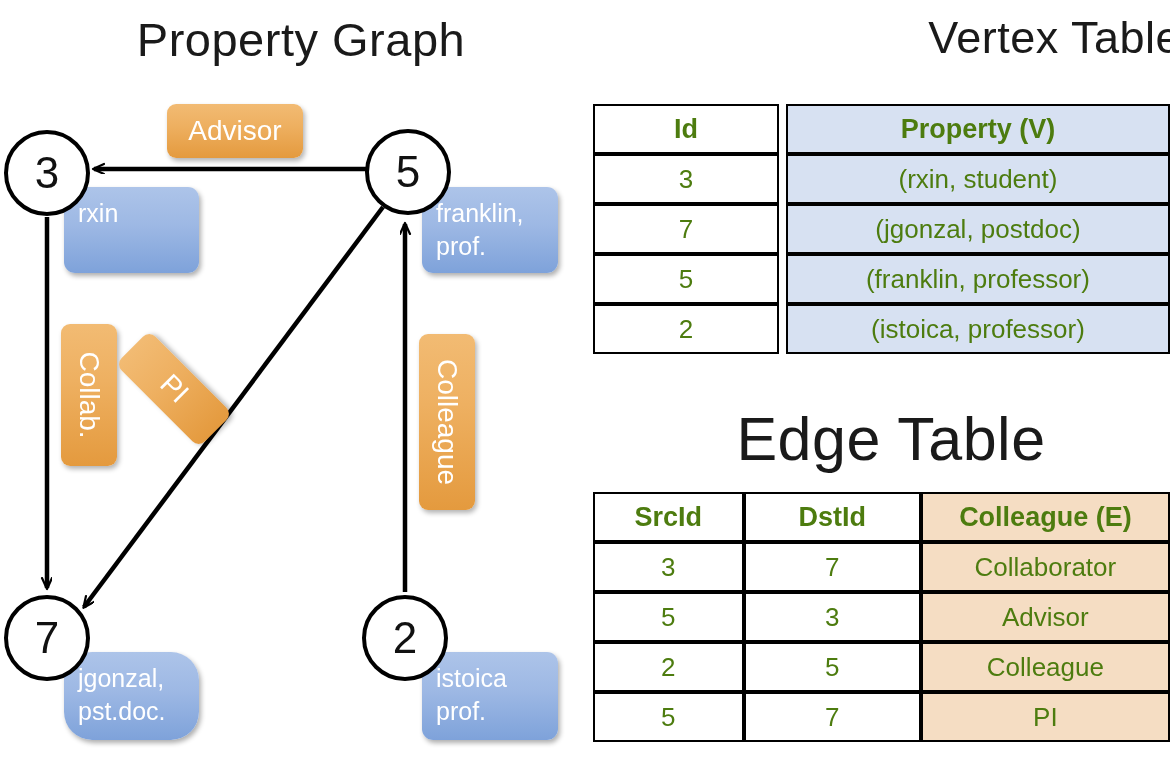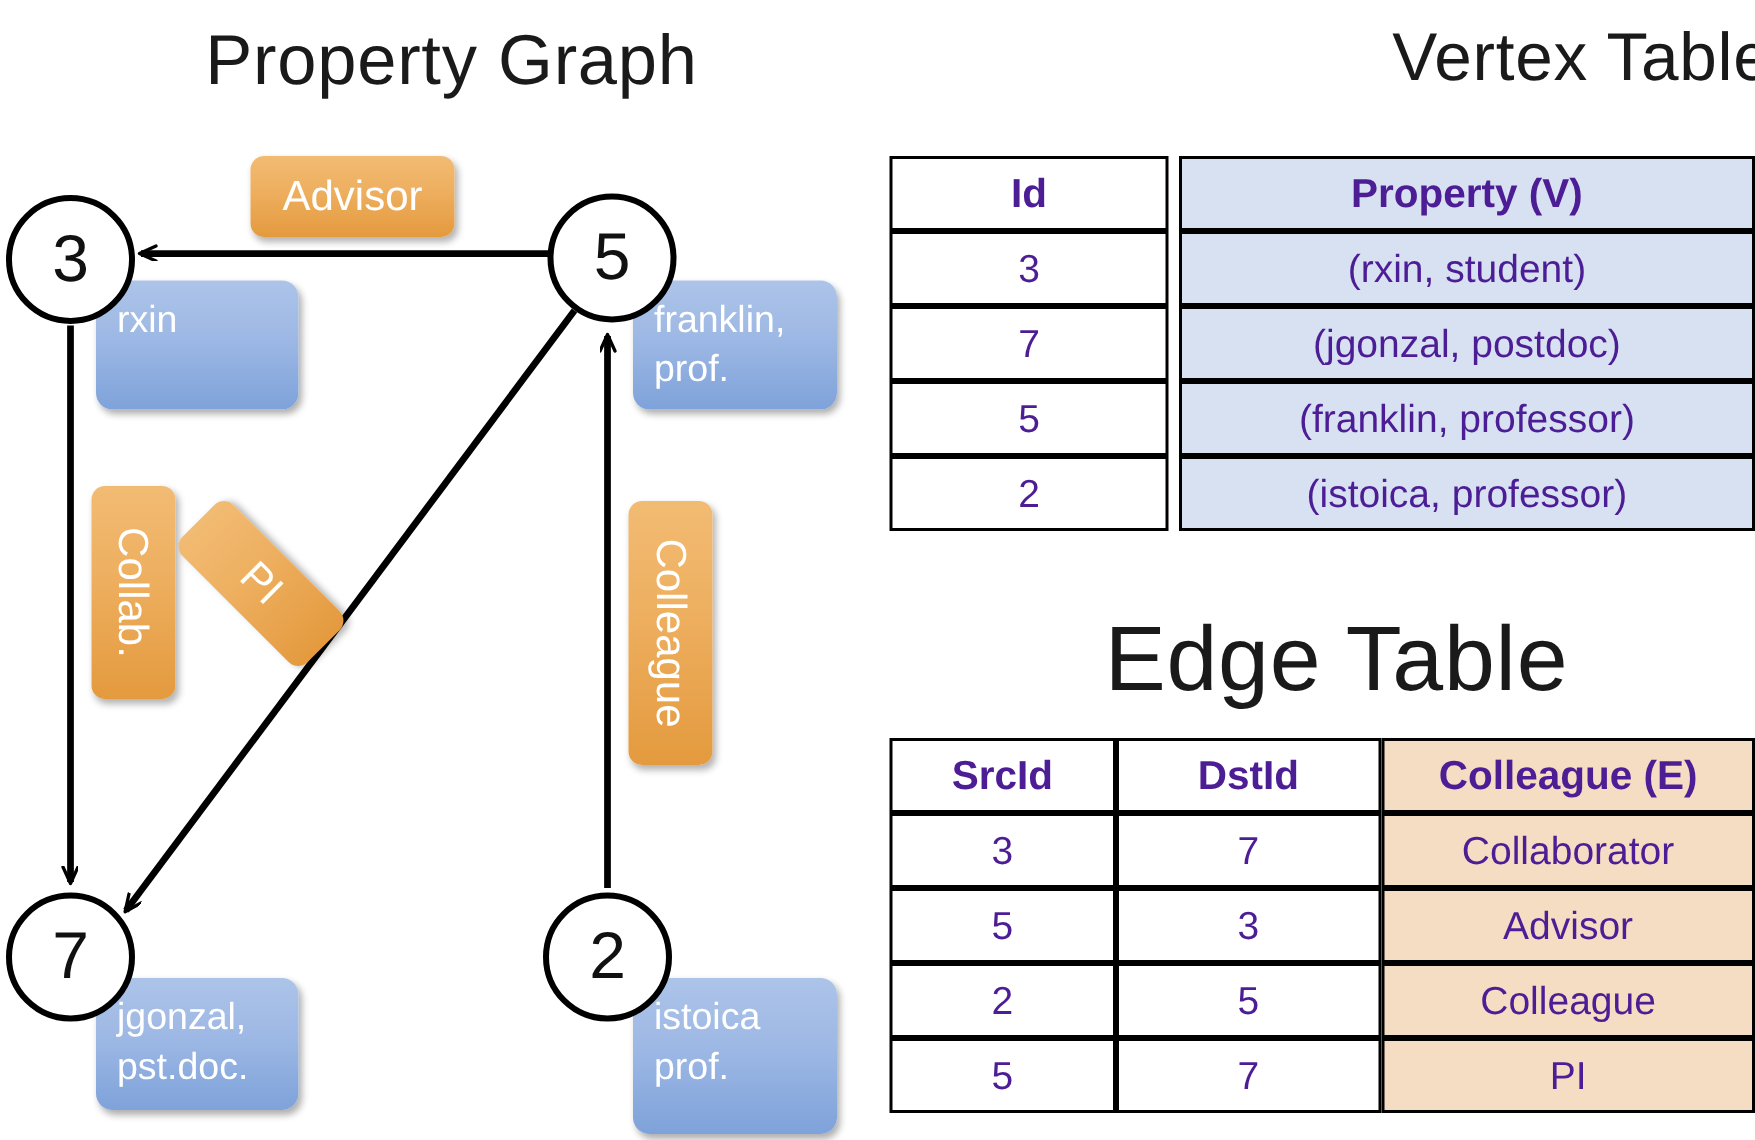--- a/index.html
+++ b/index.html
@@ -84,22 +84,22 @@
     color: #ffffff;
     font-size: 25px;
     font-weight: 300;
     font-family: Liberation Sans, sans-serif;
     padding: 10px 0 0 14px;
     box-sizing: border-box;
     line-height: 1.32;
   }
   #prop-rxin     { left: 64px;  top: 187px; width: 135px; height: 86px; }
   #prop-franklin { left: 422px; top: 187px; width: 136px; height: 86px; }
-  #prop-jgonzal  { left: 64px;  top: 652px; width: 135px; height: 88px; }
-  #prop-istoica  { left: 422px; top: 652px; width: 136px; height: 104px; }
+  #prop-jgonzal  { left: 64px;  top: 652px; width: 135px; height: 88px; border-radius: 28px; }
+  #prop-istoica  { left: 422px; top: 652px; width: 136px; height: 88px; }
 
   
   .edge-label {
     position: absolute;
     border-radius: 9px;
     background: linear-gradient(to bottom, #f2bb73 0%, #eeb061 40%, #e49a3e 100%);
     box-shadow: 2px 3px 5px rgba(0,0,0,0.3);
     color: #ffffff;
     font-family: "Liberation Sans", sans-serif;
     font-weight: 300;
@@ -143,21 +143,21 @@
     border-spacing: 0;
     font-family: "Liberation Sans", sans-serif;
   }
   .data-table td, .data-table th {
     border: 2px solid #000;
     padding: 0;
     text-align: center;
     vertical-align: middle;
     font-weight: 300;
     font-size: 26px;
-    color: #4c1d95;
+    color: #4d7c0f;
     height: 46px;
     background: #fff;
   }
   .data-table th {
     font-weight: bold;
     font-size: 27px;
   }
   .spacer-col {
     border: none !important;
     background: transparent !important;

